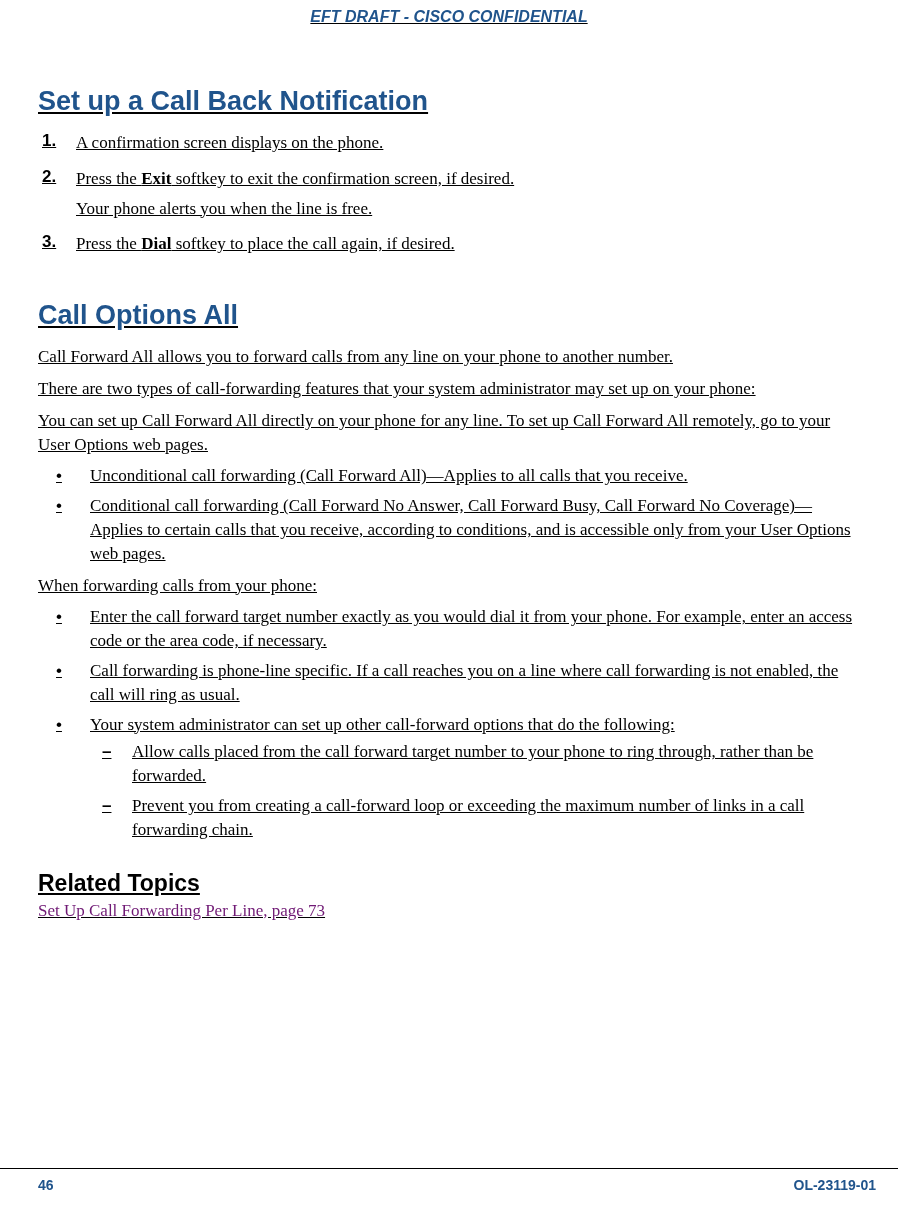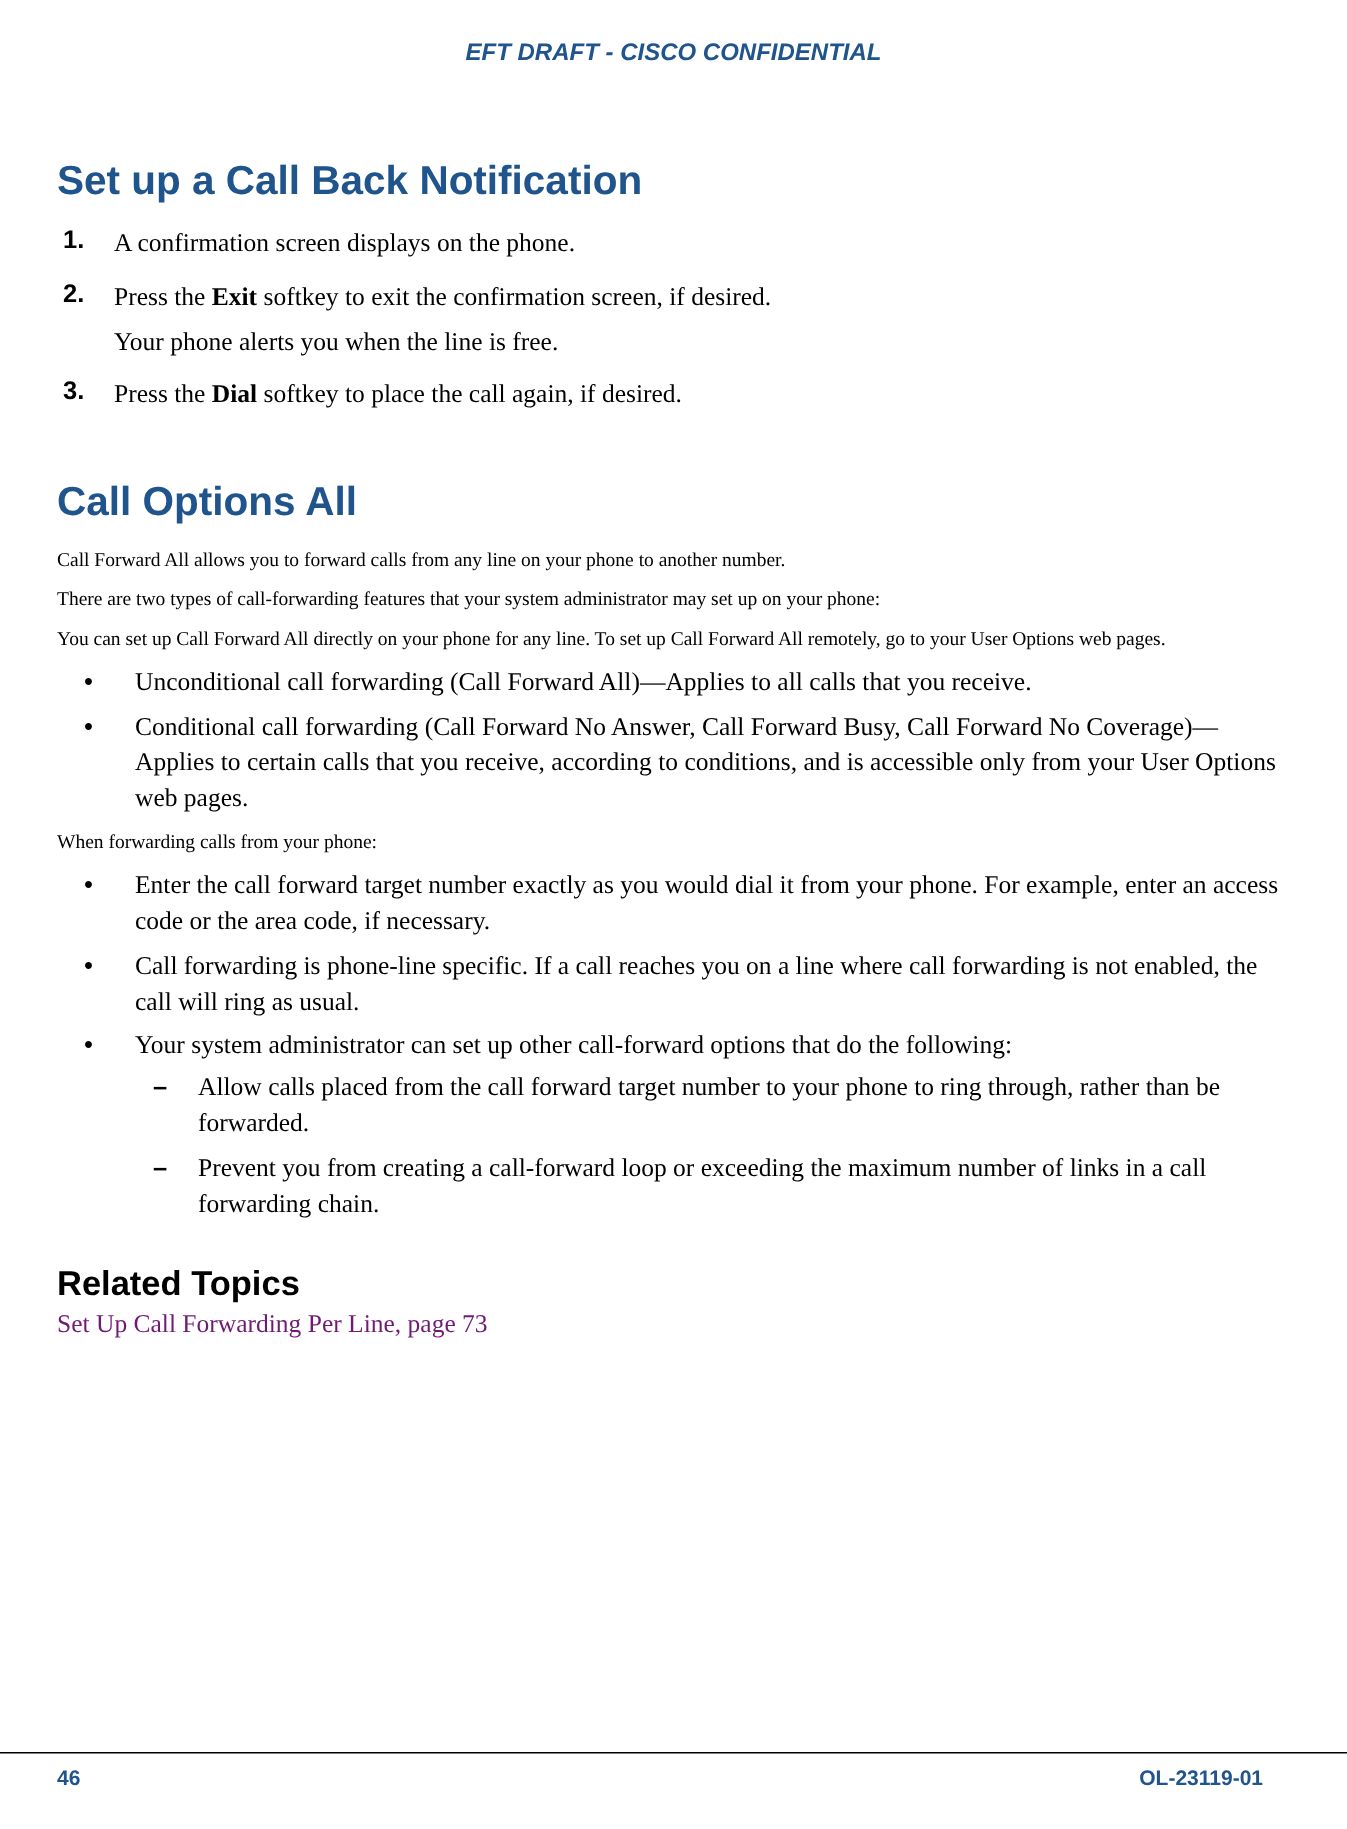--- a/index.html
+++ b/index.html
@@ -6,21 +6,22 @@
       margin: 0;
       padding: 0;
       font-family: Georgia, 'Times New Roman', serif;
       background: #fff;
       width: 898px;
       height: 1219px;
       position: relative;
       box-sizing: border-box;
     }
     .page {
-      padding: 27px 38px 0 38px;
+      padding: 8px 38px 0 38px;
+      text-decoration: underline;
     }
     .header {
       text-align: center;
       font-family: Arial, Helvetica, sans-serif;
       font-weight: bold;
       font-style: italic;
       color: #20548c;
       font-size: 16px;
       margin-bottom: 60px;
     }
@@ -48,21 +49,21 @@
       flex: 1;
       line-height: 1.4;
     }
     .step-body p {
       margin: 0 0 6px 0;
     }
     .bold {
       font-weight: bold;
     }
     .body-text {
-      font-size: 13px;
+      font-size: 17px;
       color: #000;
       line-height: 1.4;
       margin: 0 0 8px 0;
     }
     .section2 {
       margin-top: 38px;
     }
     ul.bullets {
       list-style: none;
       padding: 0;
@@ -112,21 +113,21 @@
     }
     .link {
       color: #701a75;
       font-size: 17px;
     }
     .footer {
       position: absolute;
       bottom: 26px;
       left: 0;
       right: 0;
-      padding: 8px 56px 0 38px;
+      padding: 8px 22px 0 38px;
       border-top: 1px solid #000;
       display: flex;
       justify-content: space-between;
       font-family: Arial, Helvetica, sans-serif;
       font-weight: bold;
       color: #20548c;
       font-size: 14px;
     }
     .footer-left {
     }

